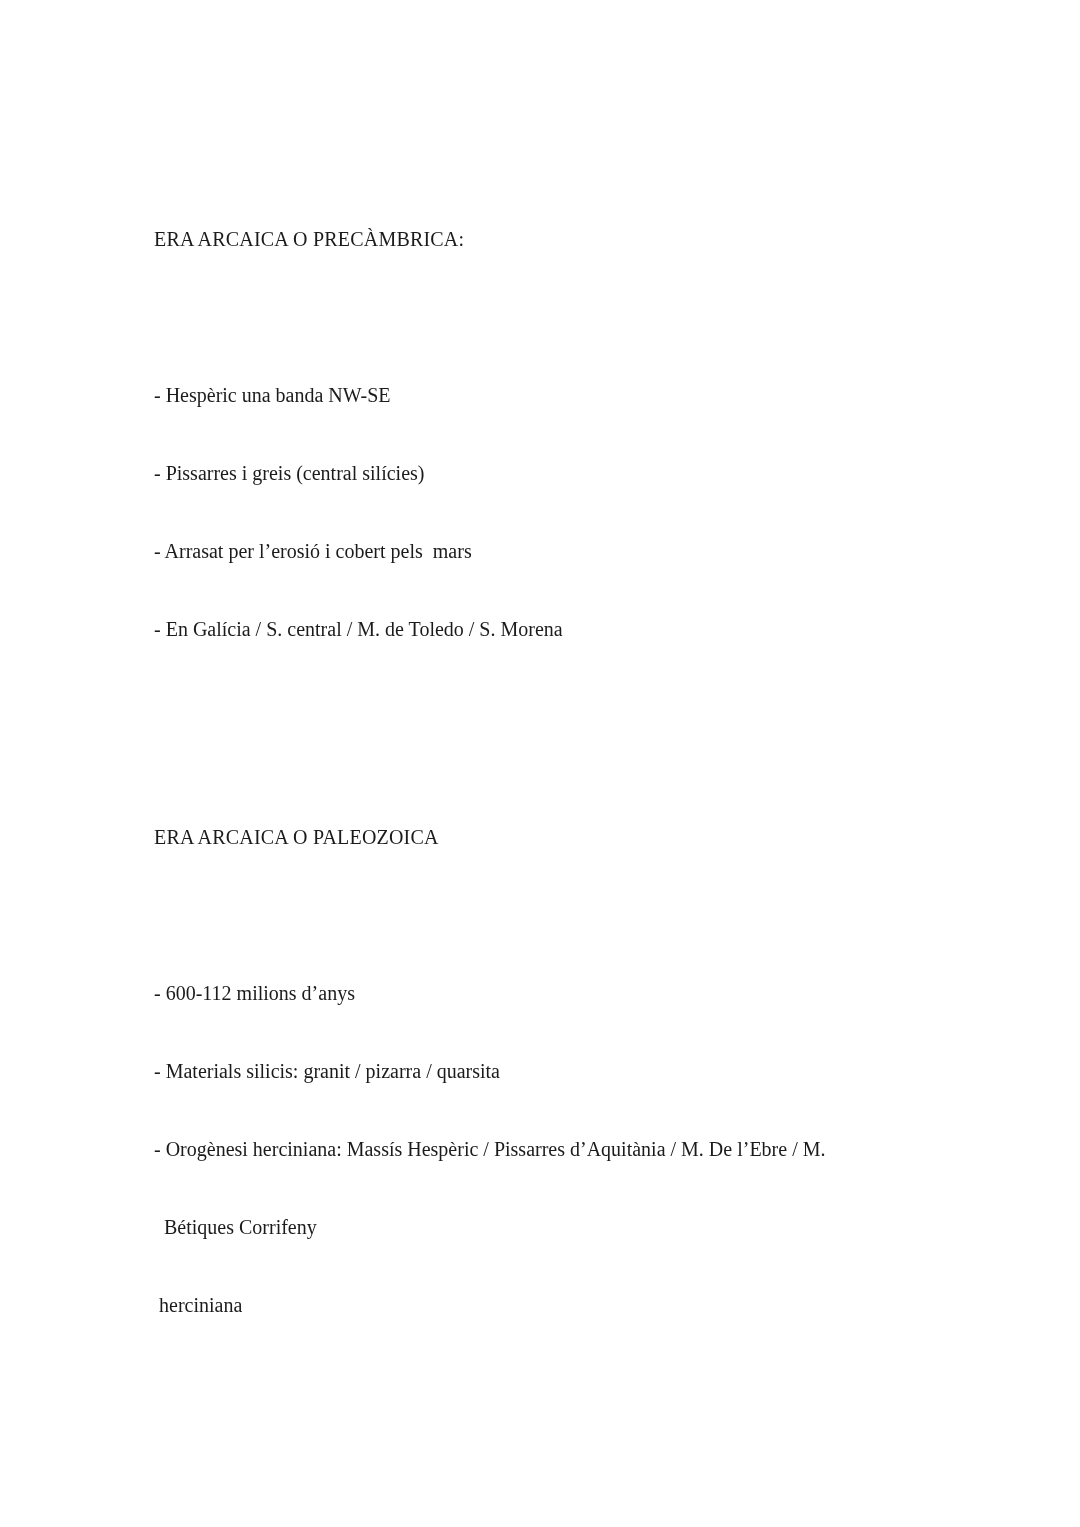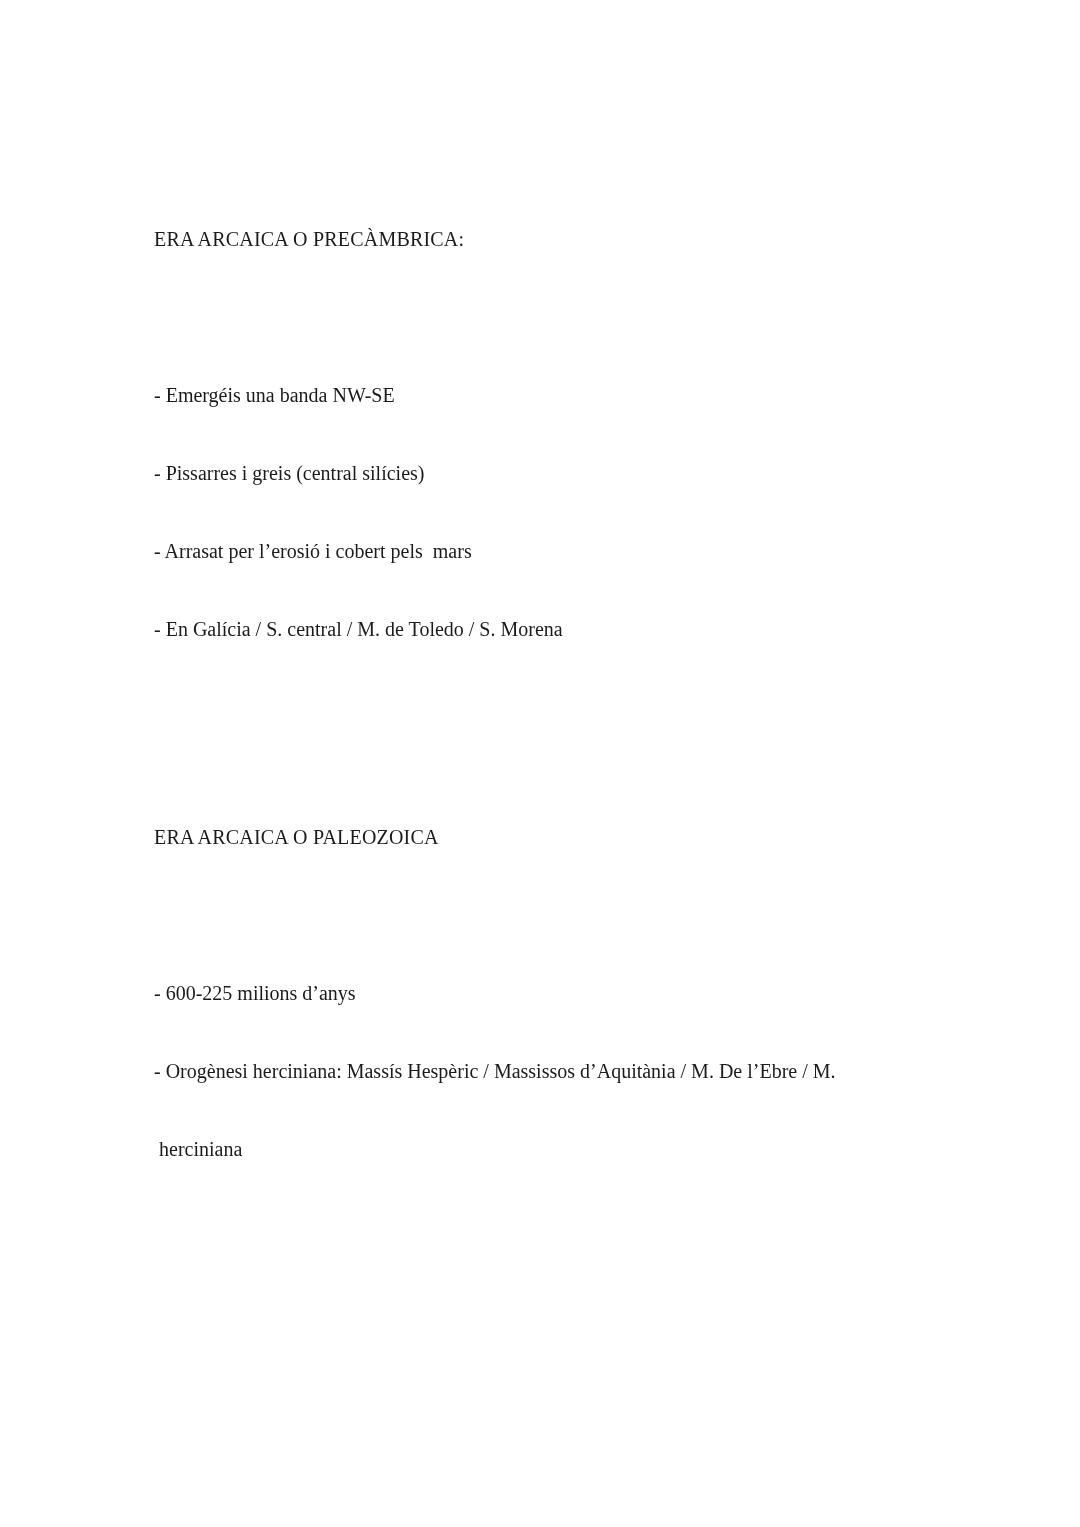--- a/index.html
+++ b/index.html
@@ -27,31 +27,33 @@
 </style>
 </head>
 <body>
 
 <div class="page">
   <div class="doc">
 
     
     <div class="line heading">ERA ARCAICA O PRECÀMBRICA:</div>
     <div class="line"></div>
-    <div class="line">- Emergéis una banda NW-SE</div>
+    <div class="line">- Hespèric una banda NW-SE</div>
     <div class="line">- Pissarres i greis (central silícies)</div>
     <div class="line">- Arrasat per l’erosió i cobert pels  mars</div>
     <div class="line">- En Galícia / S. central / M. de Toledo / S. Morena</div>
     <div class="line"></div>
 
     
     <div class="line heading">ERA ARCAICA O PALEOZOICA</div>
     <div class="line"></div>
-    <div class="line">- 600-225 milions d’anys</div>
-    <div class="line">- Orogènesi herciniana: Massís Hespèric / Massissos d’Aquitània / M. De l’Ebre / M.</div>
+    <div class="line">- 600-112 milions d’anys</div>
+    <div class="line">- Materials silicis: granit / pizarra / quarsita</div>
+    <div class="line">- Orogènesi herciniana: Massís Hespèric / Pissarres d’Aquitània / M. De l’Ebre / M.</div>
+    <div class="line">  Bétiques Corrifeny</div>
     <div class="line"> herciniana</div>
     <div class="line"></div>
 
     
     
     
     
     
     
     

